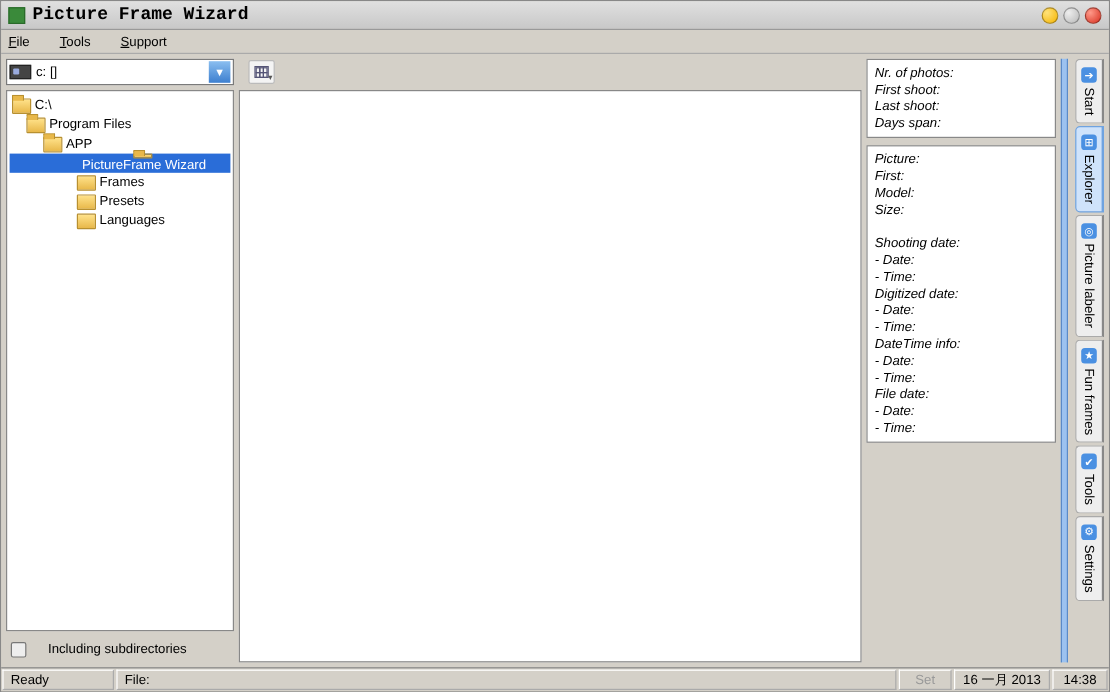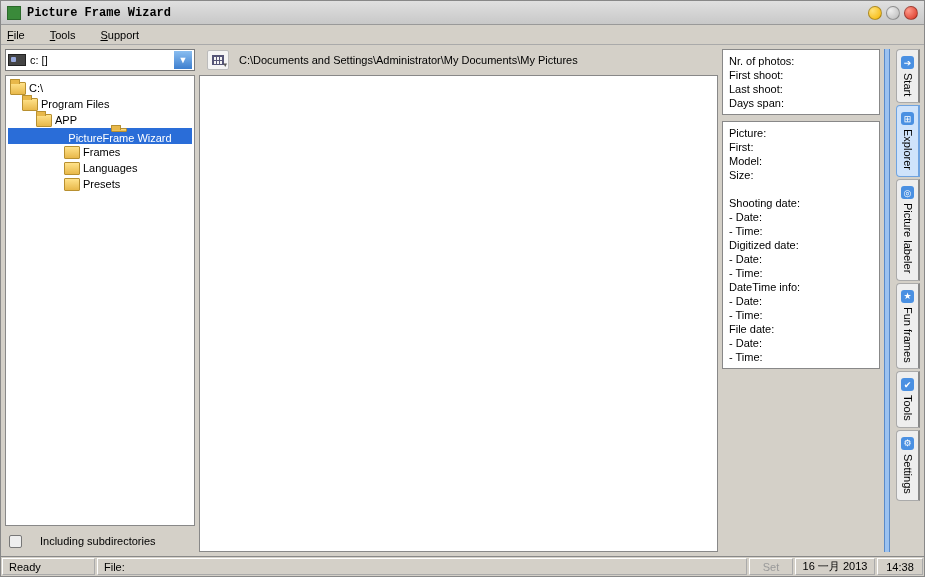--- a/index.html
+++ b/index.html
@@ -1,20 +1,20 @@
 <!DOCTYPE html>
 <html><head>
 <meta charset="utf-8">
 <style>
 * { box-sizing: border-box; margin: 0; padding: 0; font-family: Tahoma, sans-serif; font-size: 11px; }
 html, body { width: 925px; height: 577px; overflow: hidden; }
 .window { width: 925px; height: 577px; background: #d4d0c8; border: 1px solid #888; display: flex; flex-direction: column; }
 .titlebar { height: 24px; background: linear-gradient(#e0e0e0,#c8c8c8); display: flex; align-items: center; padding: 0 6px; border-bottom: 1px solid #999; }
 .titlebar .app-icon { width: 14px; height: 14px; background: #3a8a3a; border: 1px solid #2a6a2a; margin-right: 6px; }
-.titlebar .title { font-weight: bold; font-family: "Courier New", monospace; font-size: 12px; flex: 1; }
+.titlebar .title { font-weight: bold; font-family: "Courier New", monospace; font-size: 15px; flex: 1; }
 .win-btns { display: flex; gap: 4px; }
 .win-btn { width: 14px; height: 14px; border-radius: 50%; border: 1px solid rgba(0,0,0,0.3); }
 .min-btn { background: radial-gradient(circle at 30% 30%, #ffe27a, #f5b400); }
 .max-btn { background: radial-gradient(circle at 30% 30%, #eee, #b8b8b8); }
 .close-btn { background: radial-gradient(circle at 30% 30%, #ff9a8a, #d83020); }
 .menubar { height: 20px; display: flex; align-items: center; padding: 0 6px; gap: 25px; border-bottom: 1px solid #aaa; background:#d4d0c8; }
 .menubar span { cursor: default; }
 .menubar span u { text-decoration: underline; }
 .content { flex: 1; display: flex; background: #d4d0c8; padding: 4px; gap: 4px; min-height:0; }
 .left-col { width: 190px; display: flex; flex-direction: column; gap: 4px; }
@@ -34,21 +34,21 @@
 .chk { width: 13px; height: 13px; border: 1px solid #777; background: #eee; border-radius:2px; }
 .mid-col { flex: 1; display: flex; flex-direction: column; gap: 4px; min-width:0; }
 .path-row { height: 22px; display: flex; align-items: center; gap: 10px; padding-left: 8px; }
 .view-btn { width: 22px; height: 20px; border: 1px solid #bbb; background: #f4f4f4; display: flex; align-items: center; justify-content: center; position:relative; border-radius:2px;}
 .view-btn .grid { width:12px; height:10px; border:1px solid #557; display:grid; grid-template-columns:1fr 1fr 1fr; grid-template-rows:1fr 1fr;}
 .view-btn .grid div{border:1px solid #557; margin:-0.5px;}
 .view-btn::after { content:"▾"; font-size:7px; position:absolute; right:1px; bottom:0; color:#555;}
 .thumbs { flex: 1; background: #fff; border: 1px solid #888; }
 .right-col { width: 158px; display: flex; flex-direction: column; gap: 6px; }
 .info-box { background: #fff; border: 1px solid #888; padding: 4px 6px; line-height: 14px; }
-.info-box div { white-space: nowrap; }
+.info-box div { white-space: nowrap; font-style: italic; }
 .sidetabs { width: 24px; display: flex; flex-direction: column; gap: 2px; padding-top:0; }
 .sidetab { writing-mode: vertical-rl; text-orientation: mixed; background: #eee; border: 1px solid #aaa; border-right: 2px solid #888; border-radius: 4px 0 0 4px; padding: 6px 2px; display: flex; align-items: center; gap: 4px; font-size: 11px; cursor: default; }
 .sidetab.active { background: #cfe3fb; border-color: #6fa3e0; }
 .sidetab .ic { width: 13px; height: 13px; background: #4a90e2; border-radius: 3px; display:inline-flex; align-items:center; justify-content:center; color:#fff; font-size:9px; writing-mode:horizontal-tb; }
 .statusbar { height: 20px; border-top: 1px solid #888; display: flex; align-items: stretch; background:#d4d0c8; }
 .statusbar > div { border: 1px solid #aaa; border-top:1px solid #fff; border-left:1px solid #fff; margin:1px; padding: 2px 6px; display:flex; align-items:center; }
 .sb-ready { width: 93px; }
 .sb-file { flex: 1; }
 .sb-set { width: 44px; color:#999; justify-content:center; }
 .sb-date { width: 80px; justify-content:center; }
@@ -98,46 +98,45 @@
         <div class="tree-node ind3 sel">
             <span class="fold open"></span>
             <span>PictureFrame Wizard</span>
           </div>
         <div class="tree-node ind4">
             <span class="fold"></span>
             <span>Frames</span>
           </div>
         <div class="tree-node ind4">
             <span class="fold"></span>
-            <span>Languages</span>
+            <span>Presets</span>
           </div>
         <div class="tree-node ind4">
             <span class="fold"></span>
-            <span>Presets</span>
+            <span>Languages</span>
           </div>
       </div>
       <div class="subdir-row">
         <div class="chk"></div>
         <span>Including subdirectories</span>
       </div>
     </div>
 
     <div class="mid-col">
       <div class="path-row">
         <div class="view-btn">
             <div class="grid">
               <div></div>
               <div></div>
               <div></div>
               <div></div>
               <div></div>
               <div></div>
             </div>
           </div>
-        <span>C:\Documents and Settings\Administrator\My Documents\My Pictures</span>
       </div>
       <div class="thumbs"></div>
     </div>
 
     <div class="right-col">
       <div class="info-box">
         <div>Nr. of photos:</div>
         <div>First shoot:</div>
         <div>Last shoot:</div>
         <div>Days span:</div>

